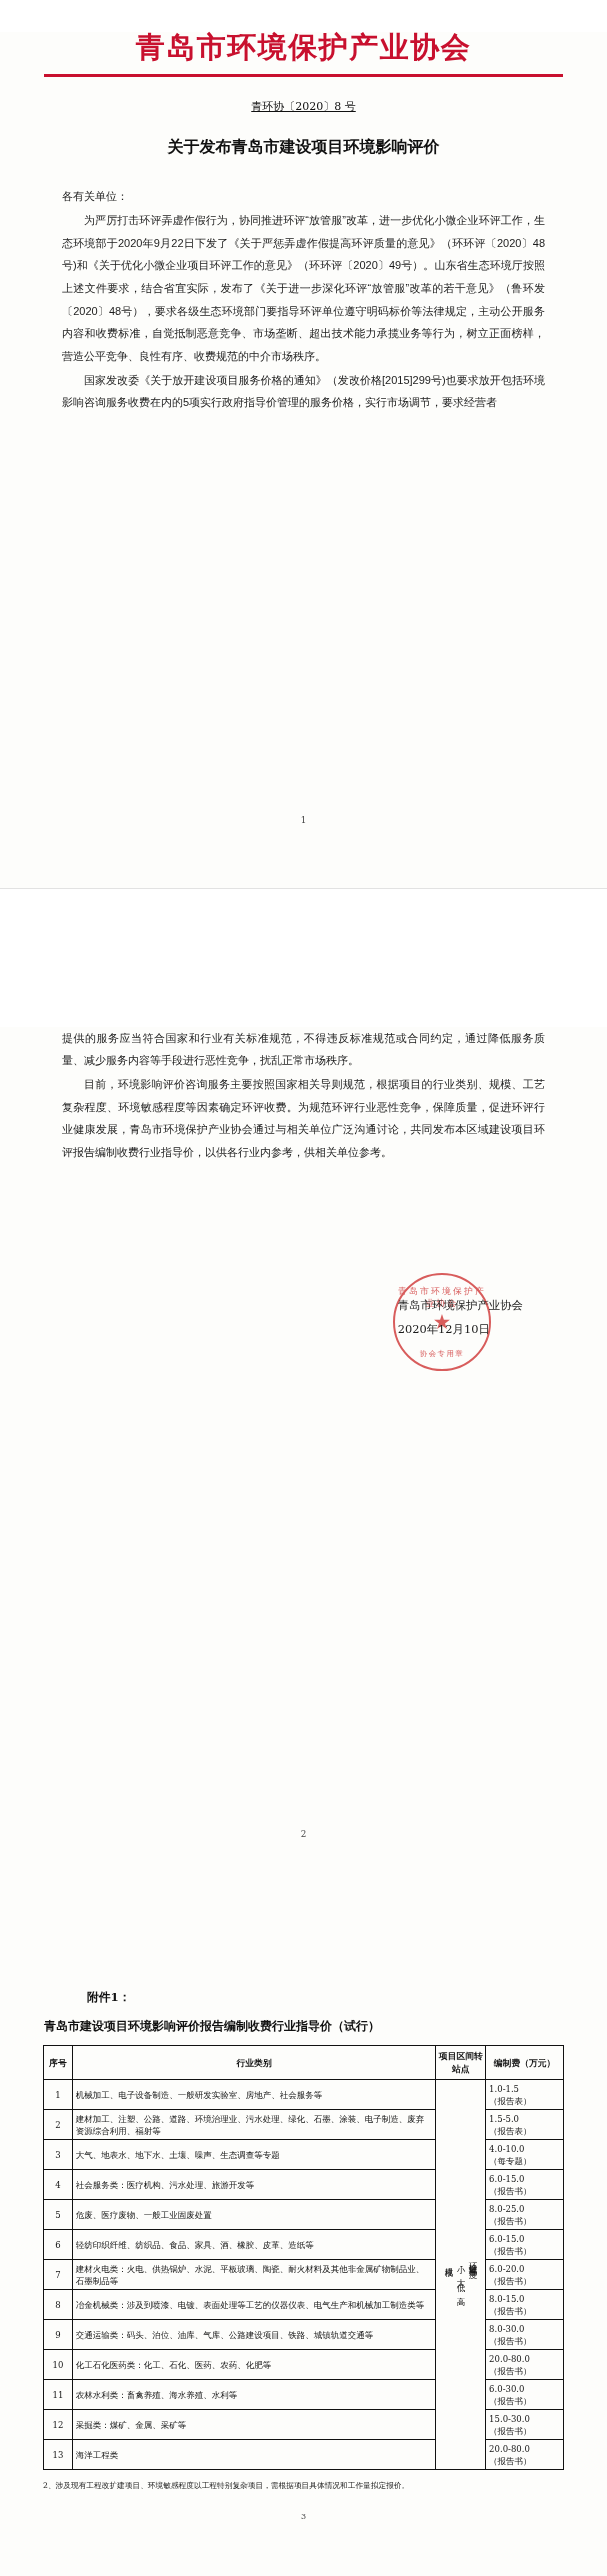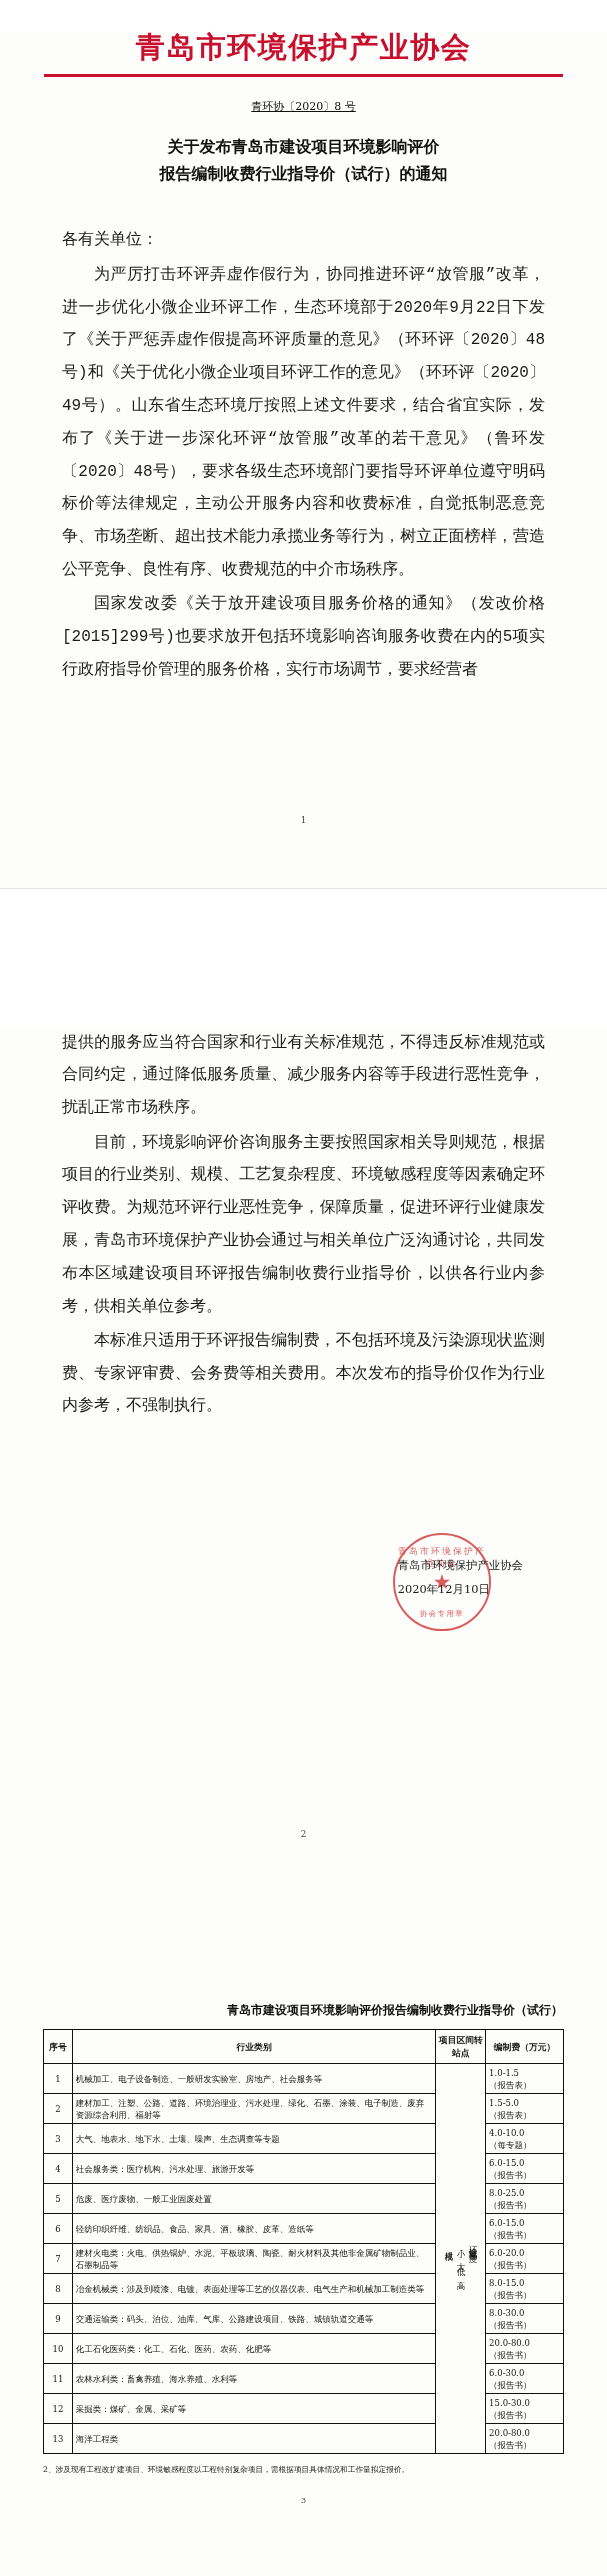--- a/index.html
+++ b/index.html
@@ -52,23 +52,23 @@
   .doc-title {
     margin: 19px 57px 0 57px;
     text-align: center;
     font-family: "DejaVu Serif", "Liberation Serif", serif;
     font-weight: bold;
     font-size: 16px;
     line-height: 1.7;
     color: #111;
   }
   .body-block {
-    margin: 37px 62px 0 62px;
-    font-family: Liberation Mono, monospace;
-    font-size: 16px;
+    margin: 25px 62px 0 62px;
+    font-family: Liberation Sans, sans-serif;
+    font-size: 11px;
     line-height: 2.05;
     color: #1b1b1b;
     text-align: justify;
   }
   .body-block p {
     margin: 0 0 1.5px 0;
   }
   .indent2 { text-indent: 2em; }
   .pagefoot {
     position: absolute;
@@ -147,21 +147,21 @@
   }
   .attach-label {
     margin: 0 0 0 87px;
     font-family: "DejaVu Serif", "Liberation Serif", serif;
     font-weight: bold;
     font-size: 11.8px;
     color: #111;
   }
   .attach-title {
     margin: 11.8px 44px 0 44px;
-    text-align: right;
+    text-align: left;
     font-family: "DejaVu Serif", "Liberation Serif", serif;
     font-weight: bold;
     font-size: 12px;
     color: #111;
   }
   .tbl-wrap {
     margin: 10.3px 43px 0 43px;
   }
   table.guide {
     width: 100%;
@@ -218,53 +218,52 @@
 <body>
 
 <div class="page p1">
   <div class="masthead">
     <div class="masthead-title">青岛市环境保护产业协会</div>
     <div class="masthead-rule"></div>
   </div>
   <div class="docnum">青环协〔2020〕8 号</div>
   <div class="doc-title">
     <div>关于发布青岛市建设项目环境影响评价</div>
-    <div>报告编制收费行业指导价（试行）的通知</div>
   </div>
   <div class="body-block">
     <p>各有关单位：</p>
     <p class="indent2">为严厉打击环评弄虚作假行为，协同推进环评“放管服”改革，进一步优化小微企业环评工作，生态环境部于2020年9月22日下发了《关于严惩弄虚作假提高环评质量的意见》（环环评〔2020〕48号)和《关于优化小微企业项目环评工作的意见》（环环评〔2020〕49号）。山东省生态环境厅按照上述文件要求，结合省宜实际，发布了《关于进一步深化环评“放管服”改革的若干意见》（鲁环发〔2020〕48号），要求各级生态环境部门要指导环评单位遵守明码标价等法律规定，主动公开服务内容和收费标准，自觉抵制恶意竞争、市场垄断、超出技术能力承揽业务等行为，树立正面榜样，营造公平竞争、良性有序、收费规范的中介市场秩序。</p>
     <p class="indent2">国家发改委《关于放开建设项目服务价格的通知》（发改价格[2015]299号)也要求放开包括环境影响咨询服务收费在内的5项实行政府指导价管理的服务价格，实行市场调节，要求经营者</p>
   </div>
   <div class="pagefoot">1</div>
 </div>
 <div class="scan-sep"></div>
 
 <div class="page p2">
   <div class="body-block">
     <p>提供的服务应当符合国家和行业有关标准规范，不得违反标准规范或合同约定，通过降低服务质量、减少服务内容等手段进行恶性竞争，扰乱正常市场秩序。</p>
     <p class="indent2">目前，环境影响评价咨询服务主要按照国家相关导则规范，根据项目的行业类别、规模、工艺复杂程度、环境敏感程度等因素确定环评收费。为规范环评行业恶性竞争，保障质量，促进环评行业健康发展，青岛市环境保护产业协会通过与相关单位广泛沟通讨论，共同发布本区域建设项目环评报告编制收费行业指导价，以供各行业内参考，供相关单位参考。</p>
-    <p class="indent2">本标准只适用于环评报告编制费，不包括环境及污染源现状监测费、专家评审费、会务费等相关费用。本次发布的指导价仅作为行业内参考，不强制执行。</p>
   </div>
   <div class="sign-block">
     <div class="seal">
       <div class="seal-top">青岛市环境保护产业协会</div>
       <div class="seal-star">★</div>
       <div class="seal-bottom">协会专用章</div>
     </div>
     <div class="sign-lines">
       <div>青岛市环境保护产业协会</div>
       <div>2020年12月10日</div>
     </div>
   </div>
   <div class="pagefoot">2</div>
 </div>
 <div class="scan-sep"></div>
 
 <div class="page p3">
+  <div class="attach-label">附件1：</div>
   <div class="attach-title">青岛市建设项目环境影响评价报告编制收费行业指导价（试行）</div>
 
   <div class="tbl-wrap">
     <table class="guide">
       <thead>
         <tr>
           <th class="c-idx">序号</th>
           <th class="c-cat" style="">行业类别</th>
           <th class="c-zone">项目区间转站点</th>
           <th class="c-fee">编制费（万元）</th>

